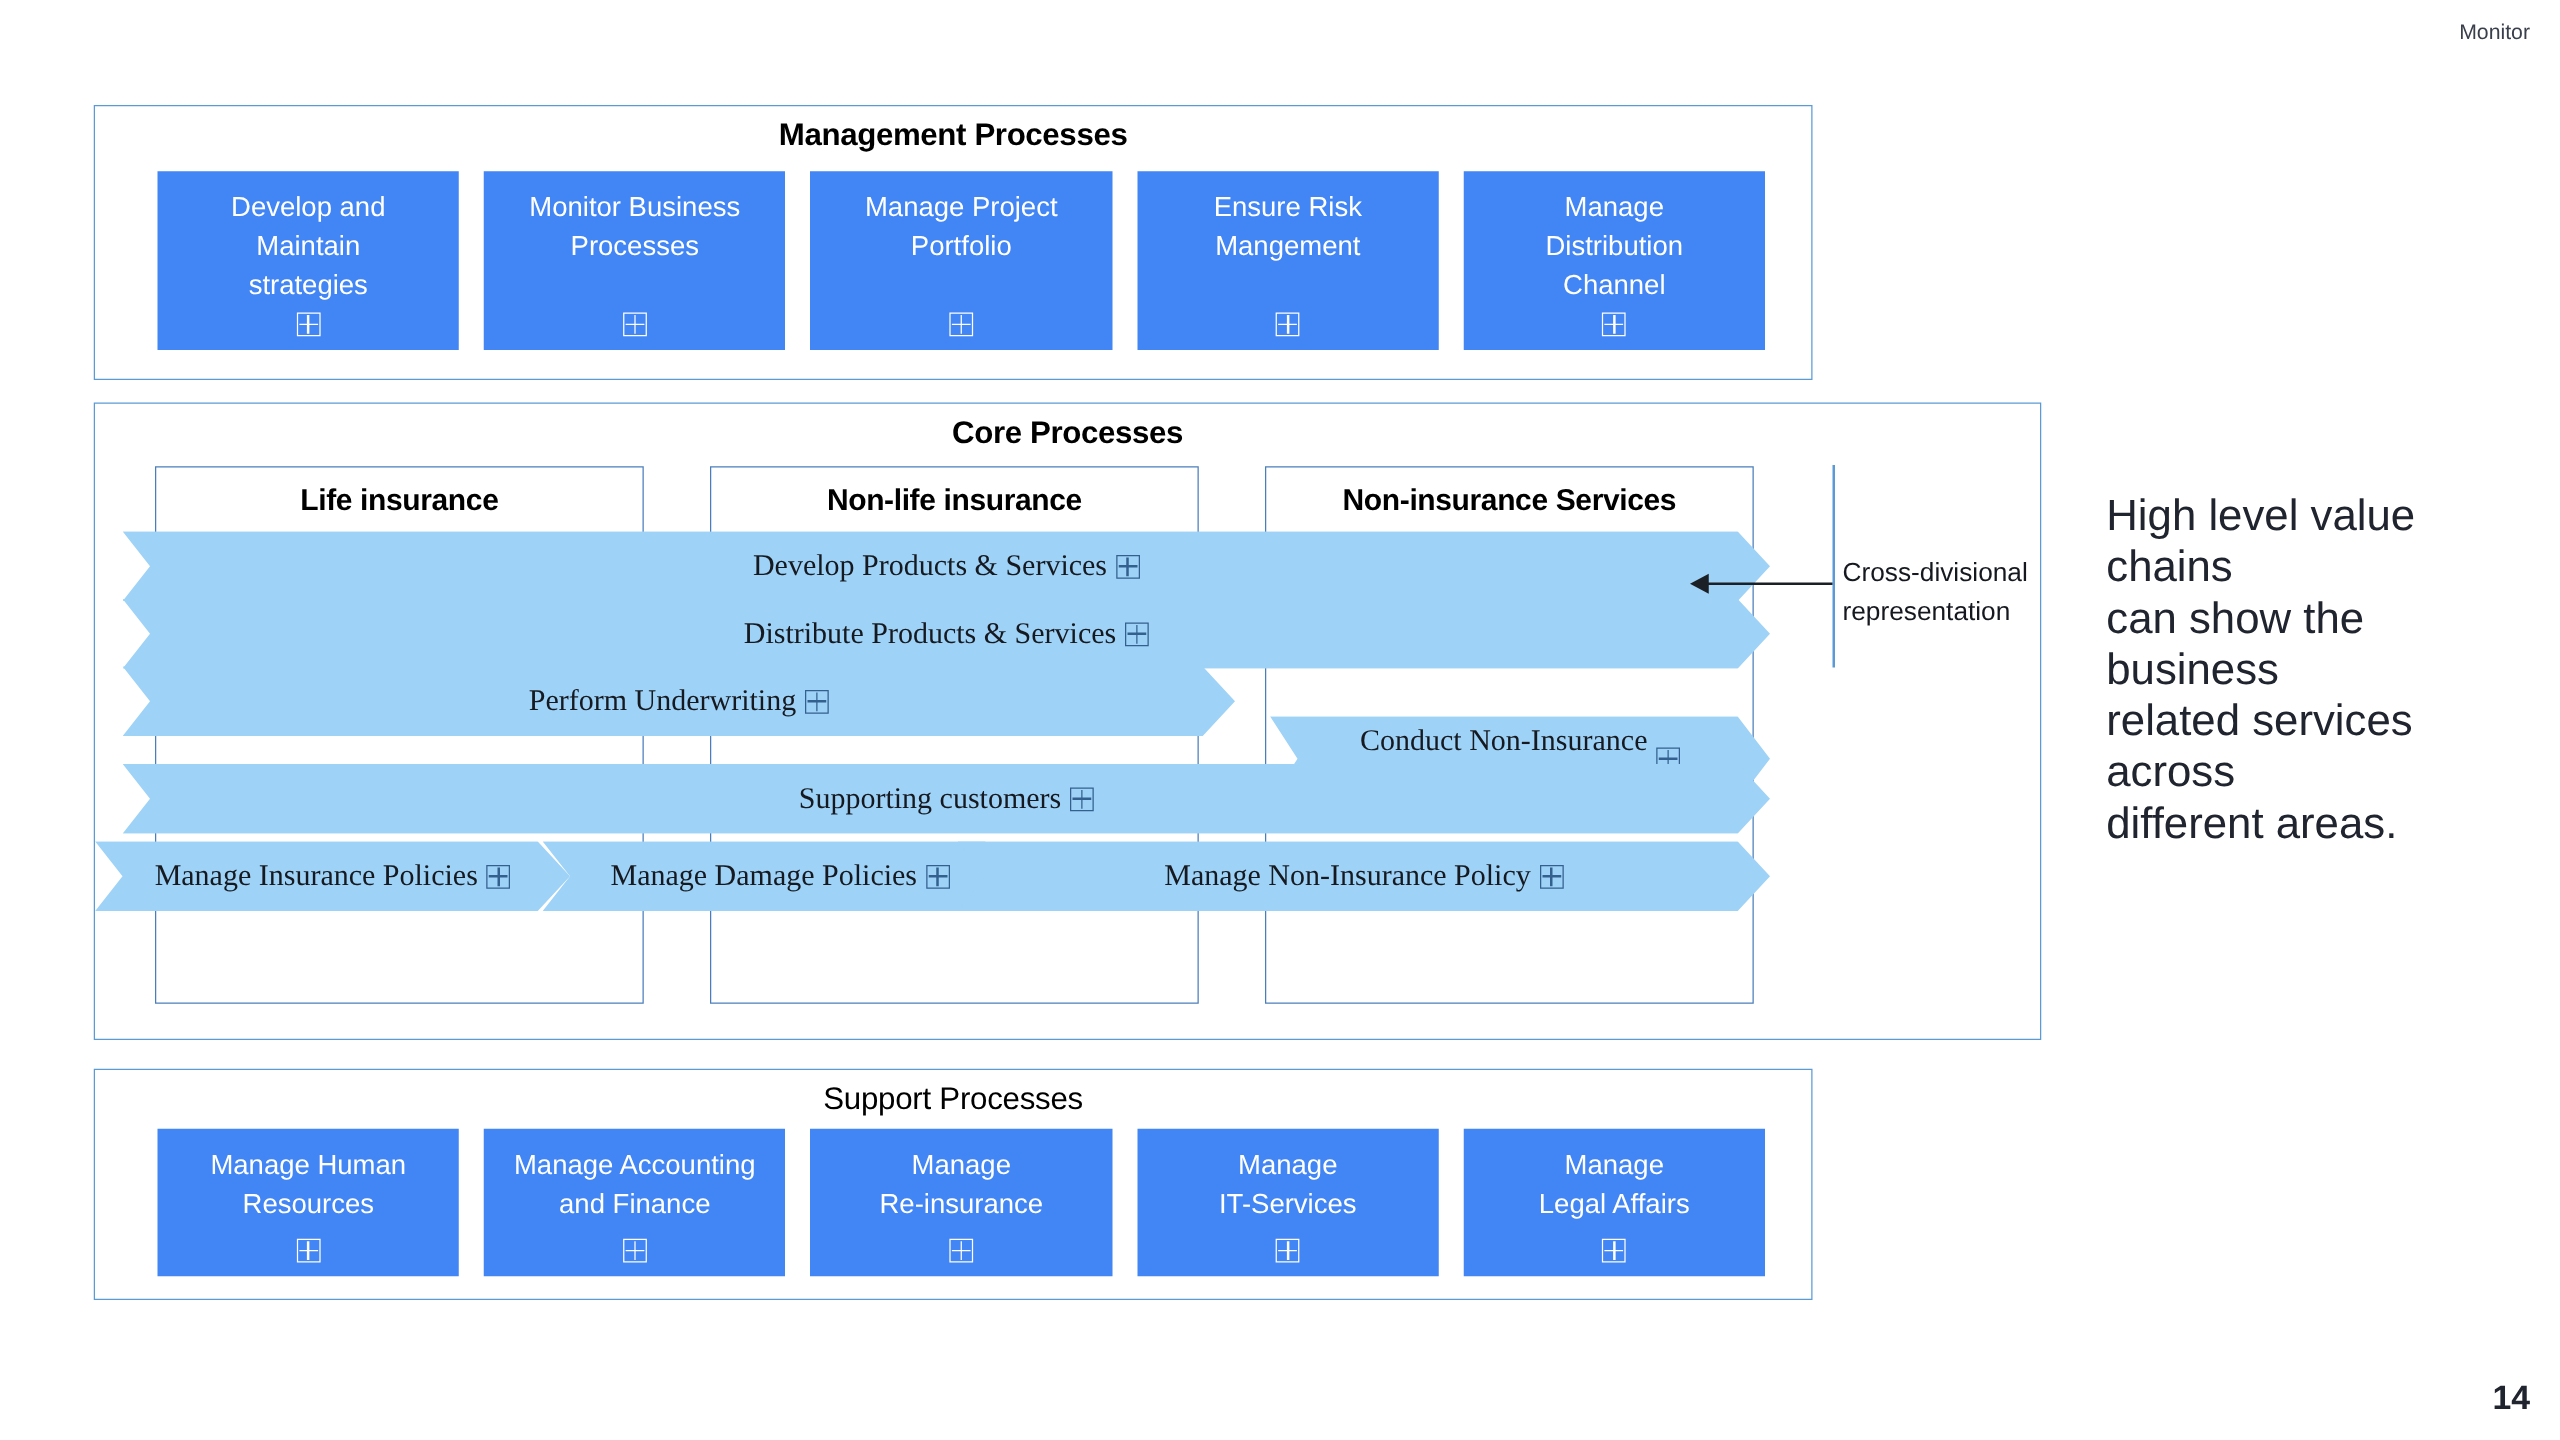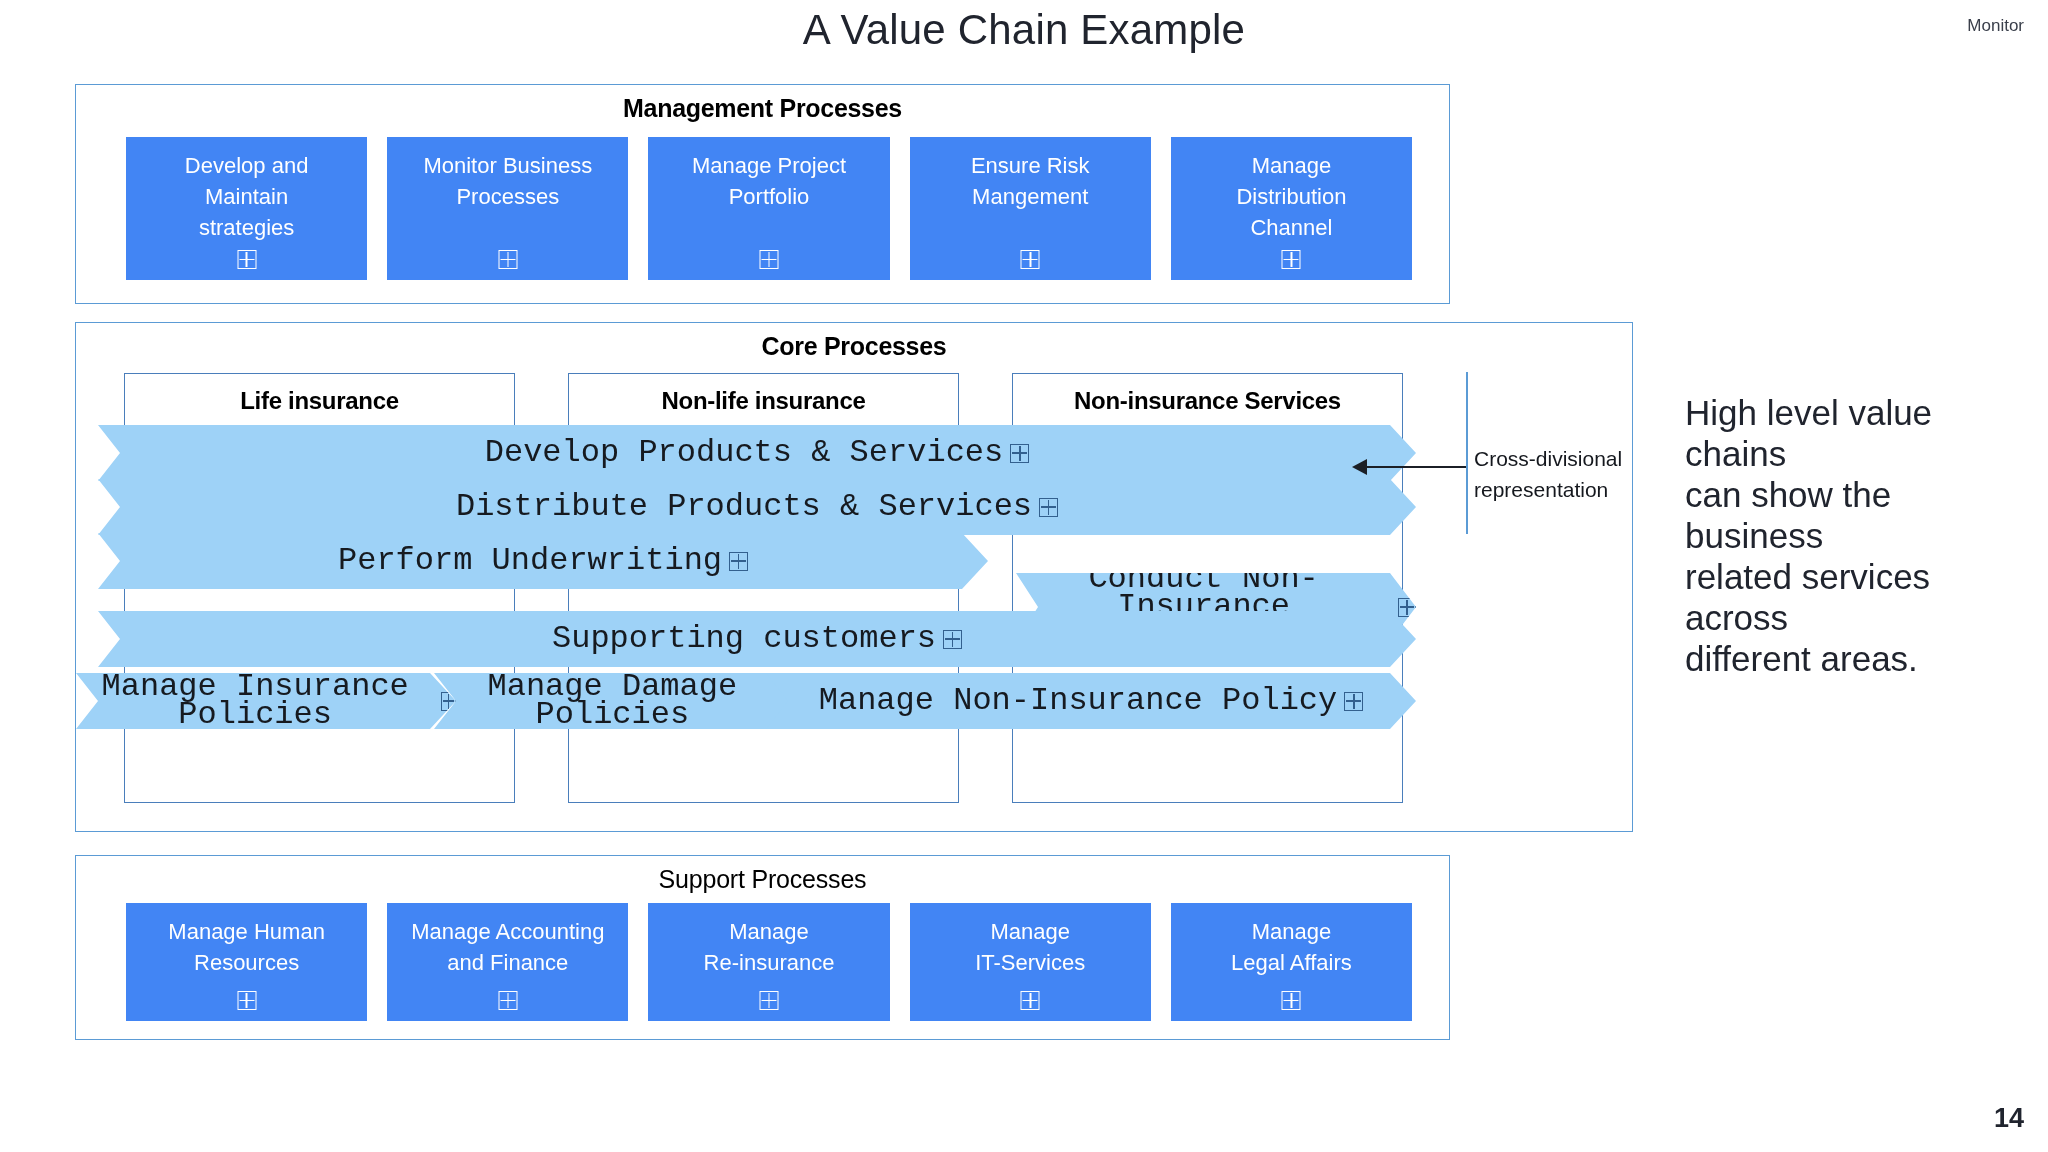--- a/index.html
+++ b/index.html
@@ -122,23 +122,23 @@
     position:absolute;left:0;top:0;width:100%;height:100%;
     pointer-events:none;
   }
   .chev{
     position:absolute;
     height:56px;
     background:#9ed2f7;
     display:flex;
     align-items:center;
     justify-content:center;
-    font-size:32px;
+    font-size:24px;
     color:#161a20;
-    font-family:Liberation Mono, monospace;
+    font-family:Liberation Serif, serif;
     text-align:center;
     line-height:28px;
     box-sizing:border-box;
     clip-path:polygon(0 0, calc(100% - 26px) 0, 100% 50%, calc(100% - 26px) 100%, 0 100%, 22px 50%);
   }
   .chev.tall{height:68px;margin-top:46px;}
   .chev-text{position:relative;z-index:2;white-space:pre-line;}
 
   
   .callout-line{
@@ -168,21 +168,20 @@
     color:#20242e;
     white-space:pre-line;
     font-family:"Liberation Sans", sans-serif;
   }
 </style>
 </head>
 <body>
 
 <div class="slide">
 
-  <div class="slide-title">A Value Chain Example</div>
   <div class="agenda">Monitor</div>
 
   <div class="band" id="band-management">
     <div class="band-title bold">Management Processes</div>
     <div class="proc-row">
 
       <div class="proc-box">
         <div class="proc-label">Develop and
 Maintain
 strategies</div>

